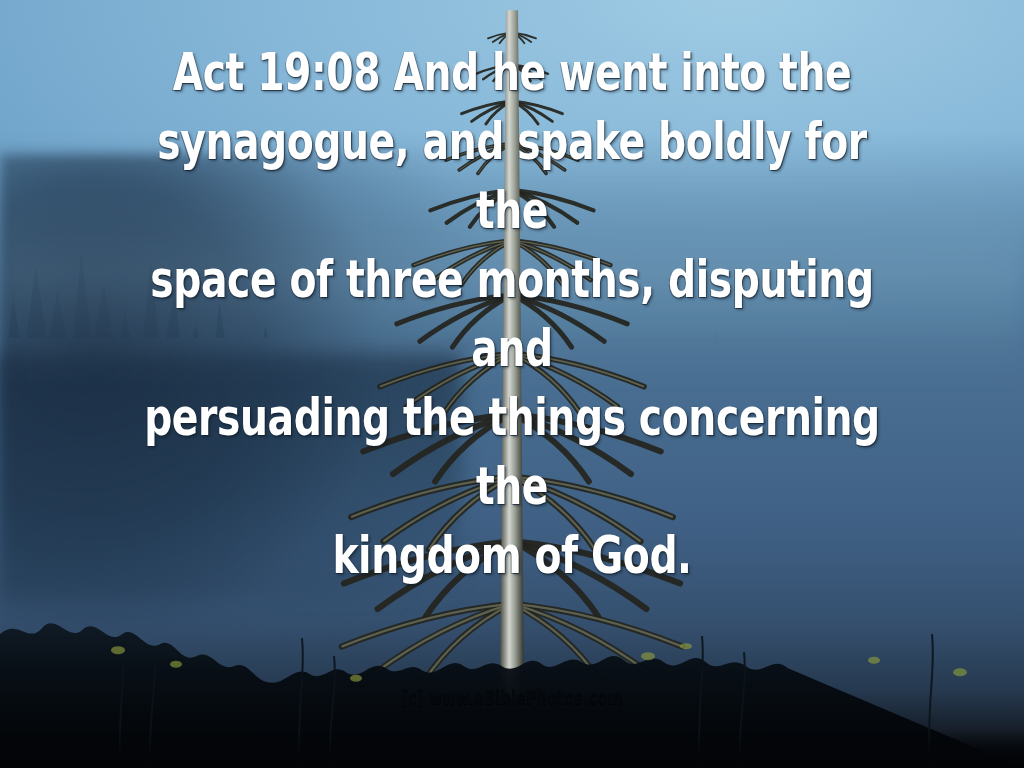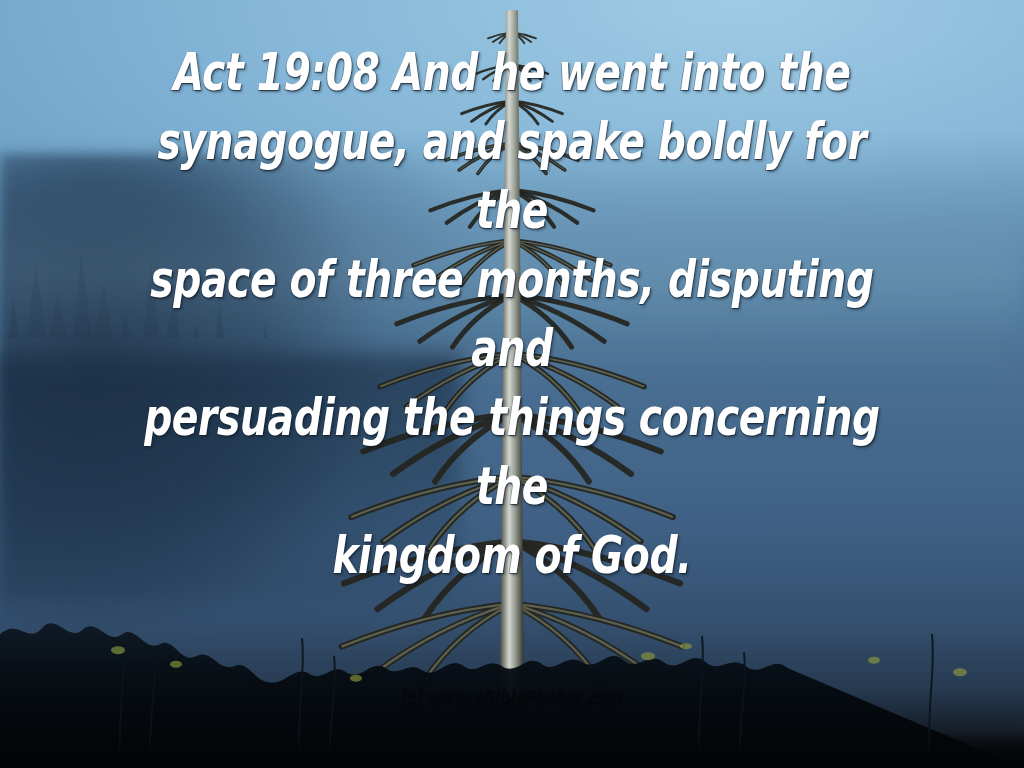--- a/index.html
+++ b/index.html
@@ -8,21 +8,20 @@
     padding: 0;
     background: #000;
   }
   .stage {
     position: relative;
     width: 1024px;
     height: 768px;
     overflow: hidden;
     font-family: "Liberation Sans", sans-serif;
     background: #3d6187;
-    font-style: italic;
   }
 
   
   .photo {
     position: absolute;
     inset: 0;
     overflow: hidden;
   }
   
   .sky {

